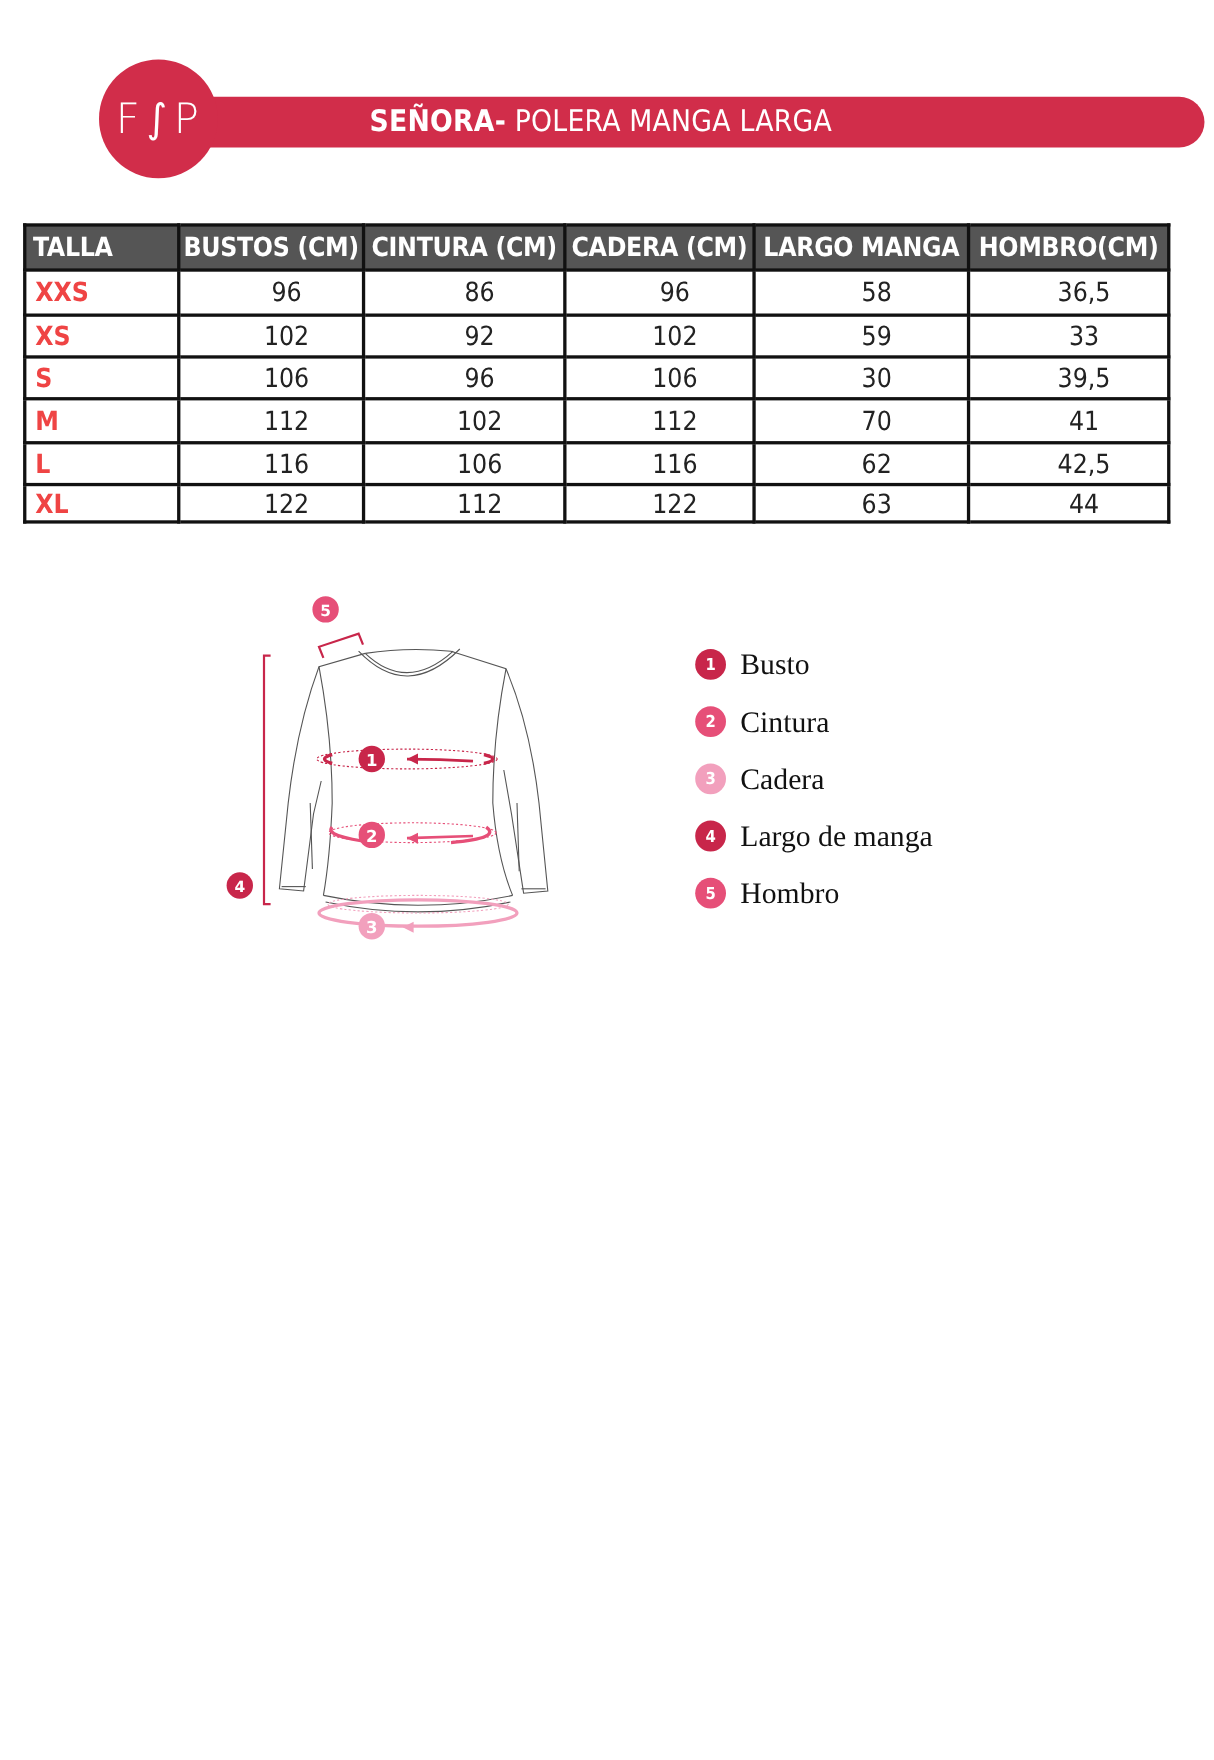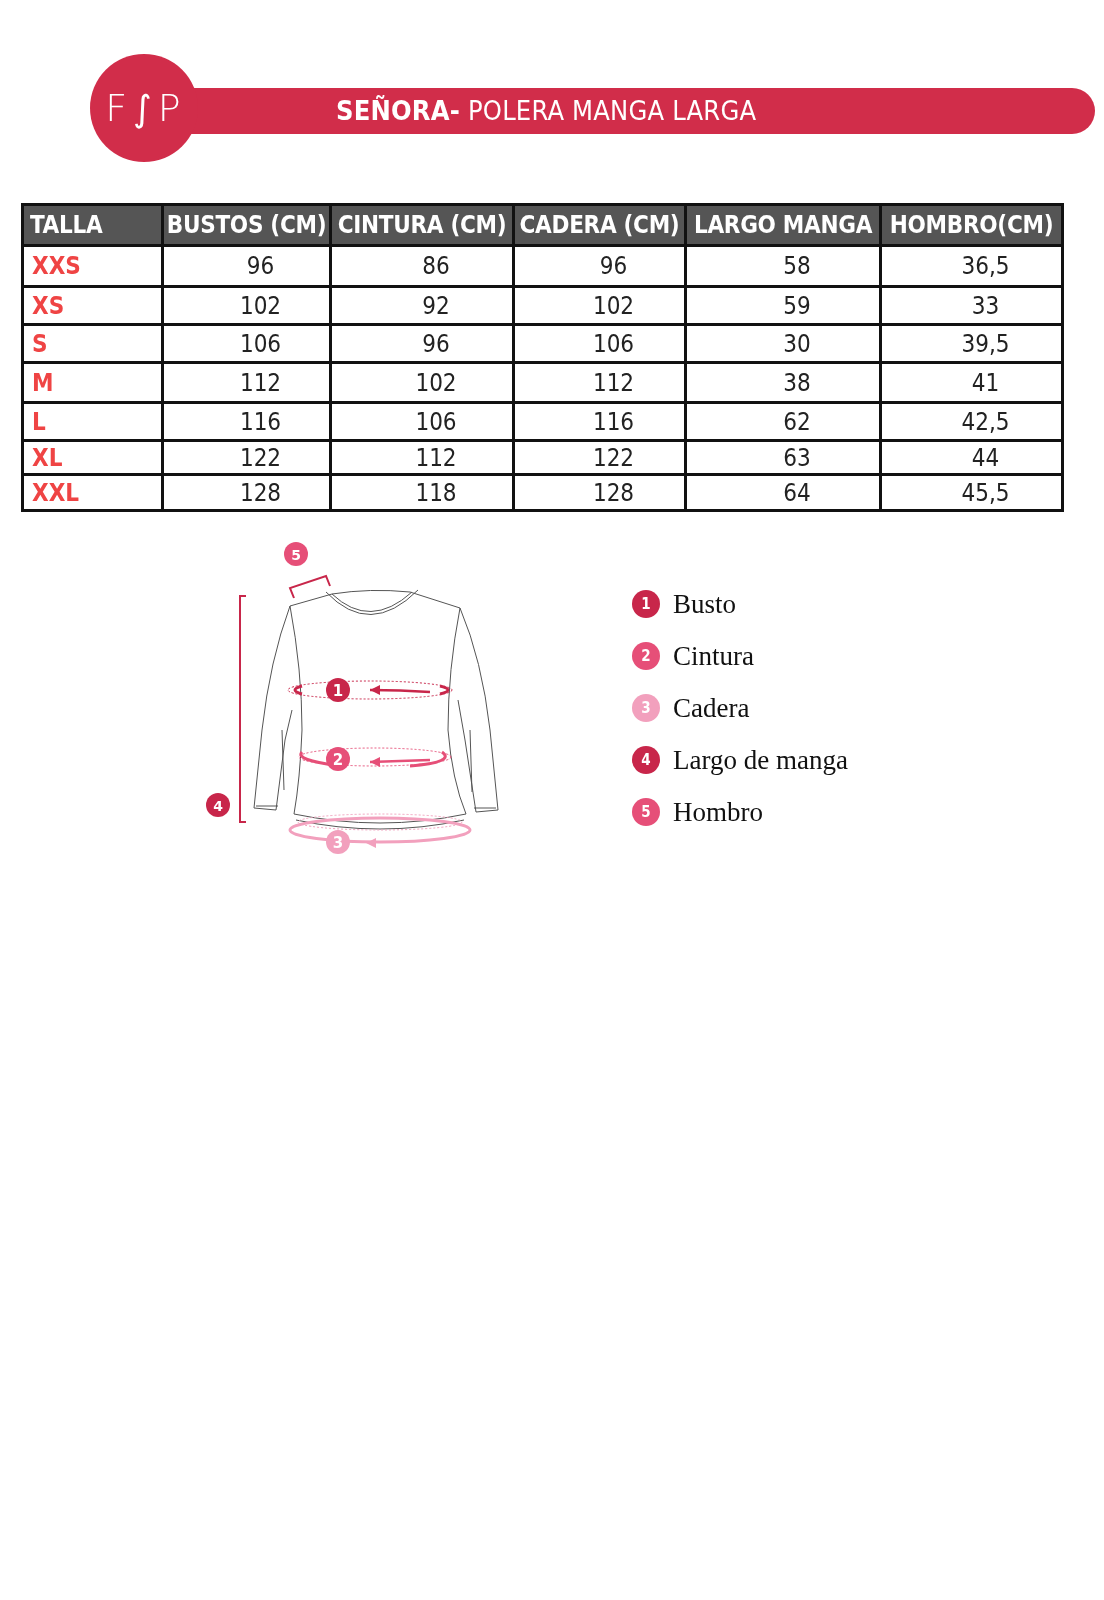--- a/index.html
+++ b/index.html
@@ -91,46 +91,38 @@
       <td>96</td>
       <td>106</td>
       <td>30</td>
       <td>39,5</td>
     </tr>
     <tr class="r3">
       <td class="size">M</td>
       <td>112</td>
       <td>102</td>
       <td>112</td>
-      <td>38</td>
+      <td>70</td>
       <td>41</td>
     </tr>
     <tr class="r4">
       <td class="size">L</td>
       <td>116</td>
       <td>106</td>
       <td>116</td>
       <td>62</td>
       <td>42,5</td>
     </tr>
     <tr class="r5">
       <td class="size">XL</td>
       <td>122</td>
       <td>112</td>
       <td>122</td>
       <td>63</td>
       <td>44</td>
-    </tr>
-    <tr class="r6">
-      <td class="size">XXL</td>
-      <td>128</td>
-      <td>118</td>
-      <td>128</td>
-      <td>64</td>
-      <td>45,5</td>
     </tr>
   </tbody>
 </table>
 
 <div class="diagram">
   <svg width="330" height="340" viewBox="0 0 330 340">
 
     <path d="M104 68 L100 58 L136 46 L140 56" fill="none" stroke="#c8264a" stroke-width="2"></path>
 
     <path d="M56 66 L50 66 L50 292 L56 292" fill="none" stroke="#c8264a" stroke-width="2"></path>

